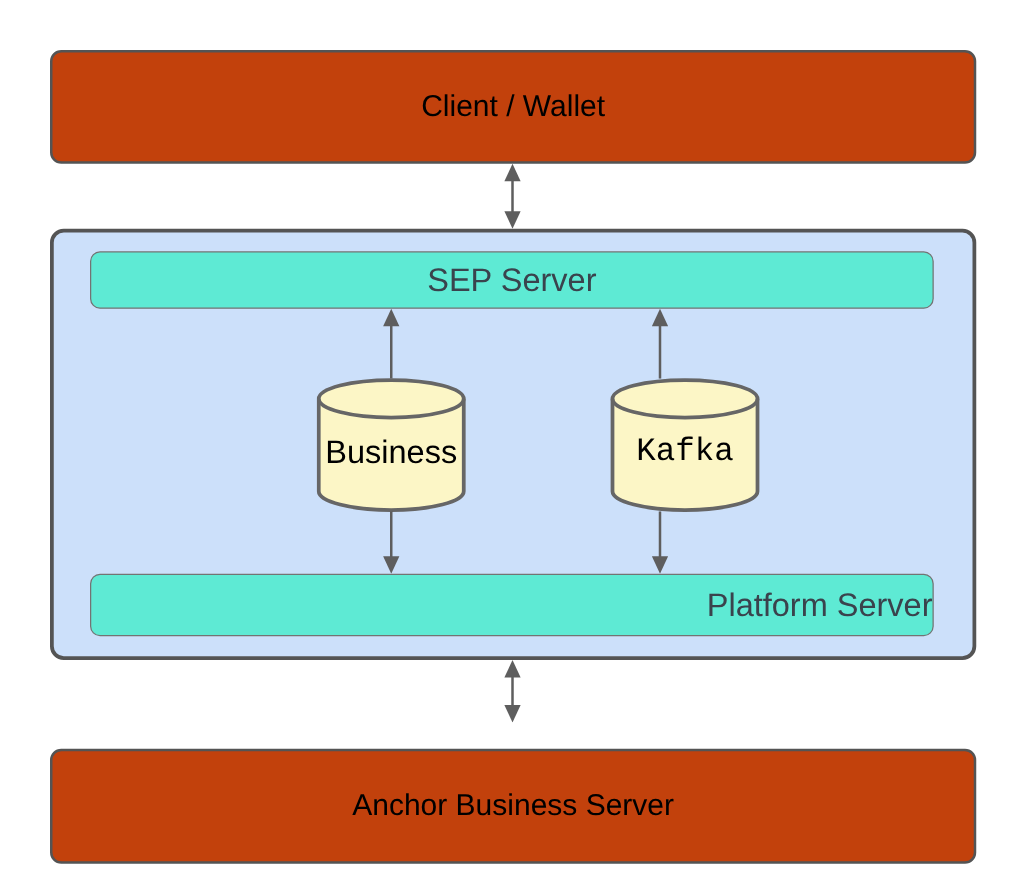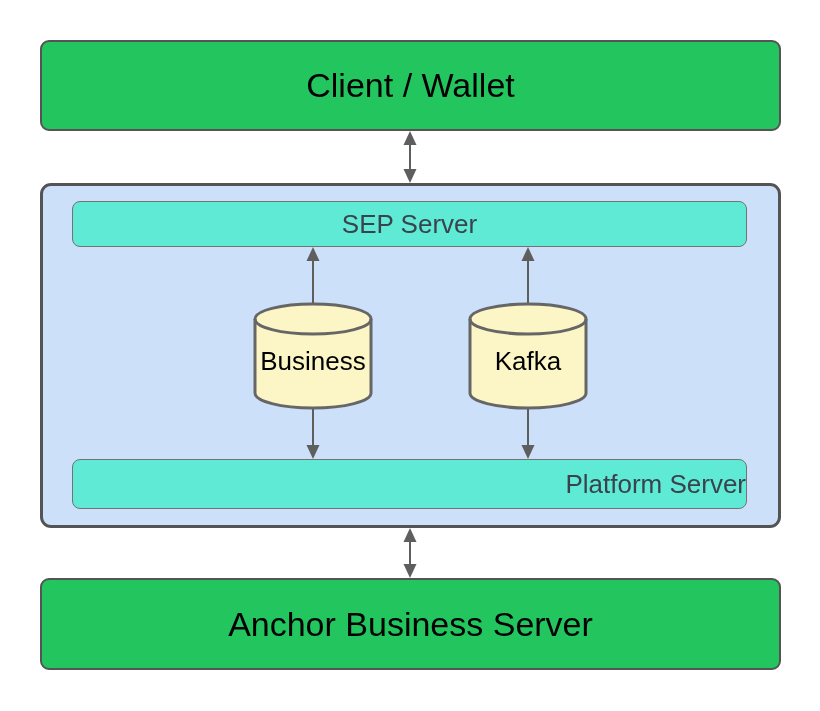--- a/index.html
+++ b/index.html
@@ -16,28 +16,28 @@
     box-sizing: border-box;
     display: flex;
     align-items: center;
     justify-content: center;
     text-align: center;
   }
   .big-box {
     left: 40px;
     width: 741px;
     height: 91px;
-    background: #22c55e;
+    background: #c2410c;
     border: 2px solid #545454;
     border-radius: 9px;
-    font-size: 34px;
+    font-size: 24px;
     color: #000000;
   }
   .client-box { top: 40px; }
-  .anchor-box { top: 578px; height: 92px; }
+  .anchor-box { top: 599px; height: 92px; }
   .container-box {
     position: absolute;
     box-sizing: border-box;
     left: 40px;
     top: 183px;
     width: 741px;
     height: 345px;
     background: #cce0fa;
     border: 3px solid #545454;
     border-radius: 11px;
@@ -53,21 +53,21 @@
   }
   .sep-bar { top: 201px; height: 46px; }
   .platform-bar { top: 459px; height: 50px; justify-content: flex-end; }
   .cylinder {
     position: absolute;
     width: 120px;
     height: 108px;
     top: 302px;
   }
   .cylinder-db { left: 253px; }
-  .cylinder-kafka { left: 468px; }
+  .cylinder-kafka { left: 488px; font-family: Liberation Mono, monospace; }
   .cylinder svg { position: absolute; left: 0; top: 0; display: block; }
   .cylinder .cyl-label {
     position: absolute;
     left: 0;
     right: 0;
     top: 44px;
     text-align: center;
     font-size: 26px;
     color: #000000;
     white-space: nowrap;

